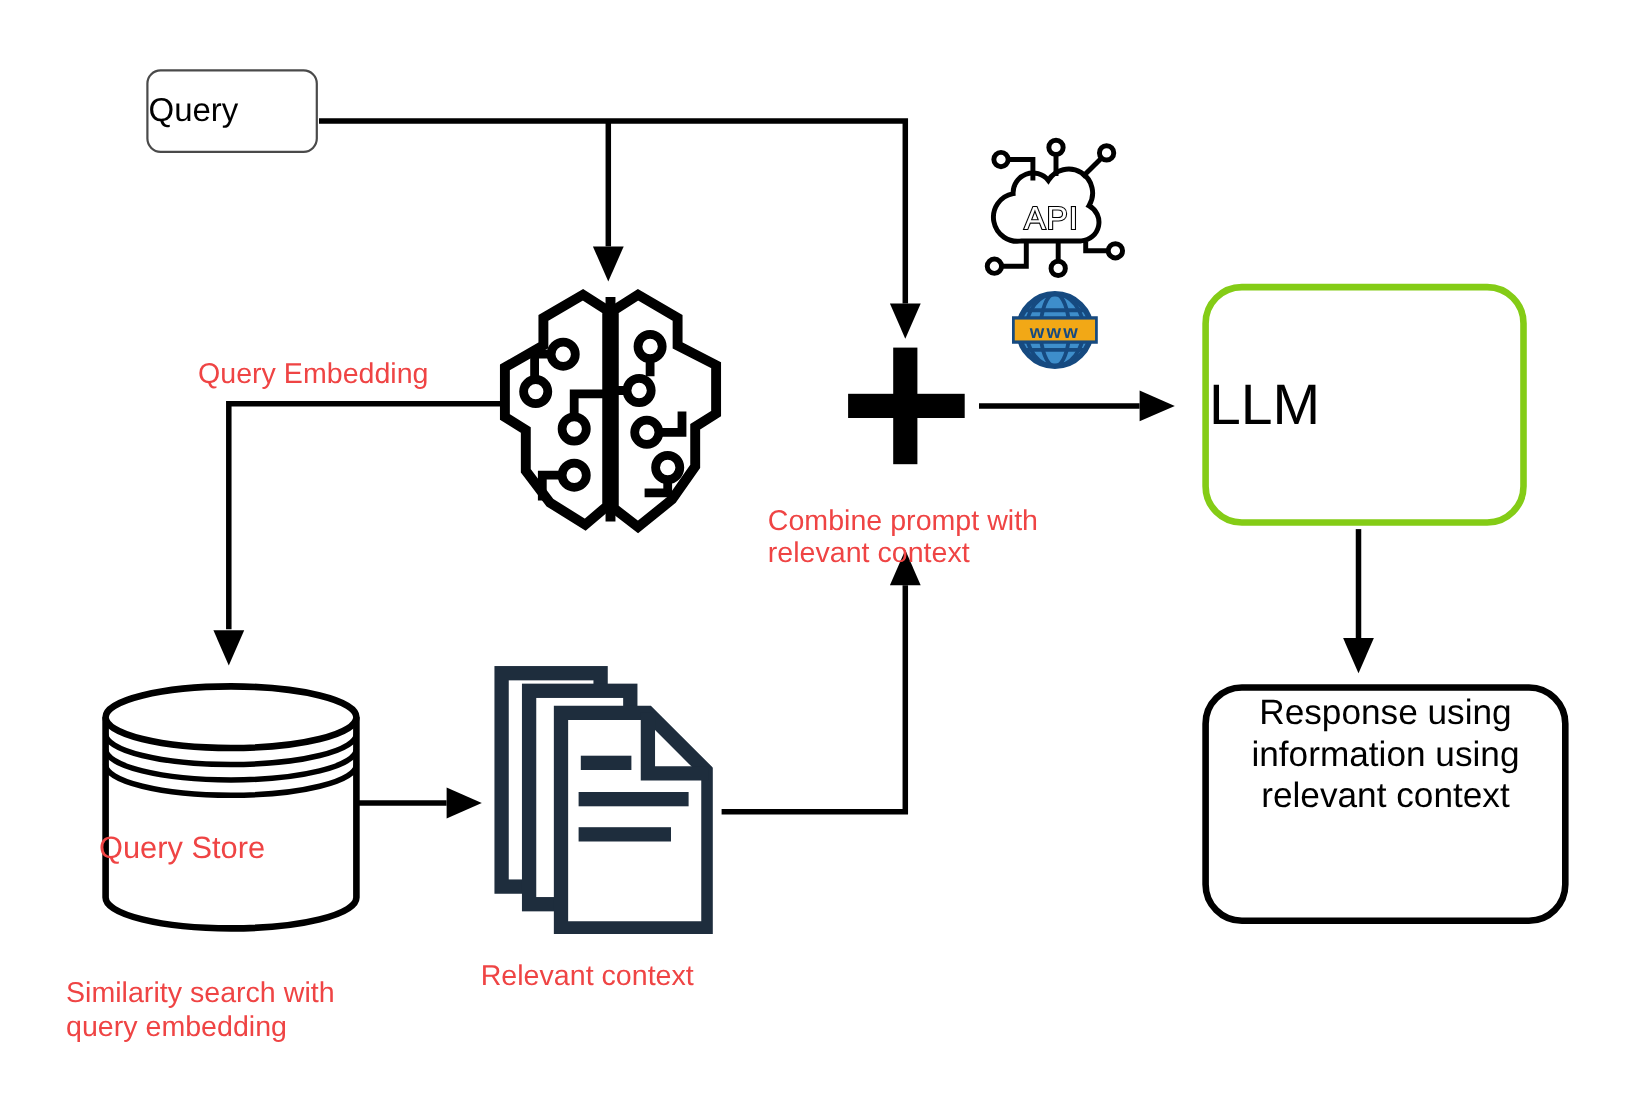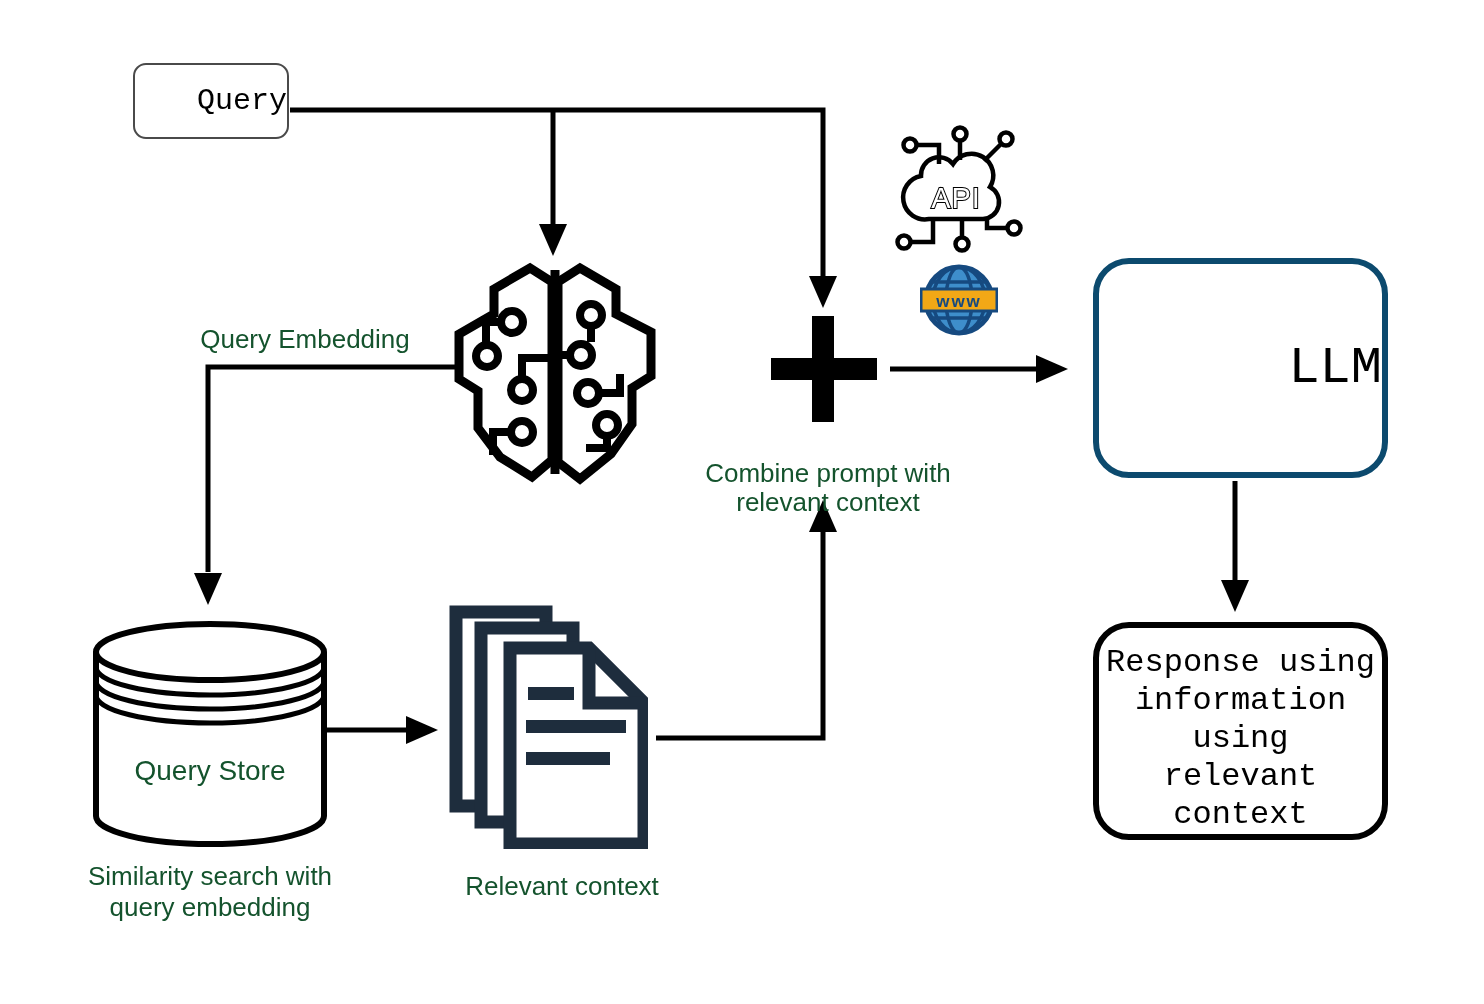--- a/index.html
+++ b/index.html
@@ -1,43 +1,43 @@
 <!DOCTYPE html>
 <html><head>
 <meta charset="utf-8">
 <style>
   html,body{margin:0;padding:0;background:#ffffff;}
   #canvas{
     position:relative;width:1484px;height:1004px;background:#ffffff;
     font-family:"Liberation Sans", sans-serif;color:#000;overflow:hidden;
   }
   .abs{position:absolute;}
-  .label{position:absolute;text-align:center;color:#14532d;}
+  .label{position:absolute;text-align:left;color:#ef4444;}
   .node-box{
-    position:absolute;display:flex;align-items:center;justify-content:flex-end;
-    background:#fff;box-sizing:border-box;text-align:center;font-family:Liberation Mono, monospace;
+    position:absolute;display:flex;align-items:center;justify-content:flex-start;
+    background:#fff;box-sizing:border-box;text-align:center;
   }
   #query-box{
     left:133px;top:63px;width:156px;height:76px;
     border:2.5px solid #4a4a4a;border-radius:13px;font-size:30px;
   }
   #llm-box{
     left:1093px;top:258px;width:295px;height:220px;
-    border:6px solid #0c4a6e;border-radius:36px;font-size:52px;
+    border:6px solid #84cc16;border-radius:36px;font-size:52px;
   }
   #response-box{
-    left:1093px;top:622px;width:295px;height:218px;
+    left:1093px;top:622px;width:333px;height:218px;
     border:6px solid #000;border-radius:36px;
     font-size:32px;line-height:38px;flex-direction:column;
   }
   #query-embedding-label{left:180px;top:324px;width:250px;font-size:26px;}
   #embedding-model-label{left:438px;top:501px;width:250px;font-size:27px;}
   #combine-label{left:698px;top:440px;width:260px;font-size:26px;line-height:29px;margin-top:19px;}
   #vector-store-label{left:90px;top:755px;width:240px;font-size:28px;}
-  #similarity-label{left:60px;top:861px;width:300px;font-size:26px;line-height:31px;}
+  #similarity-label{left:60px;top:887px;width:300px;font-size:26px;line-height:31px;}
   #relevant-context-label{left:437px;top:871px;width:250px;font-size:26px;}
   svg{display:block;}
 </style>
 </head>
 <body>
 
 <div id="canvas">
 
   <svg class="abs" style="left:0;top:0" width="1484" height="1004" viewBox="0 0 1484 1004">
     <g stroke="#000" stroke-width="5" fill="none">

